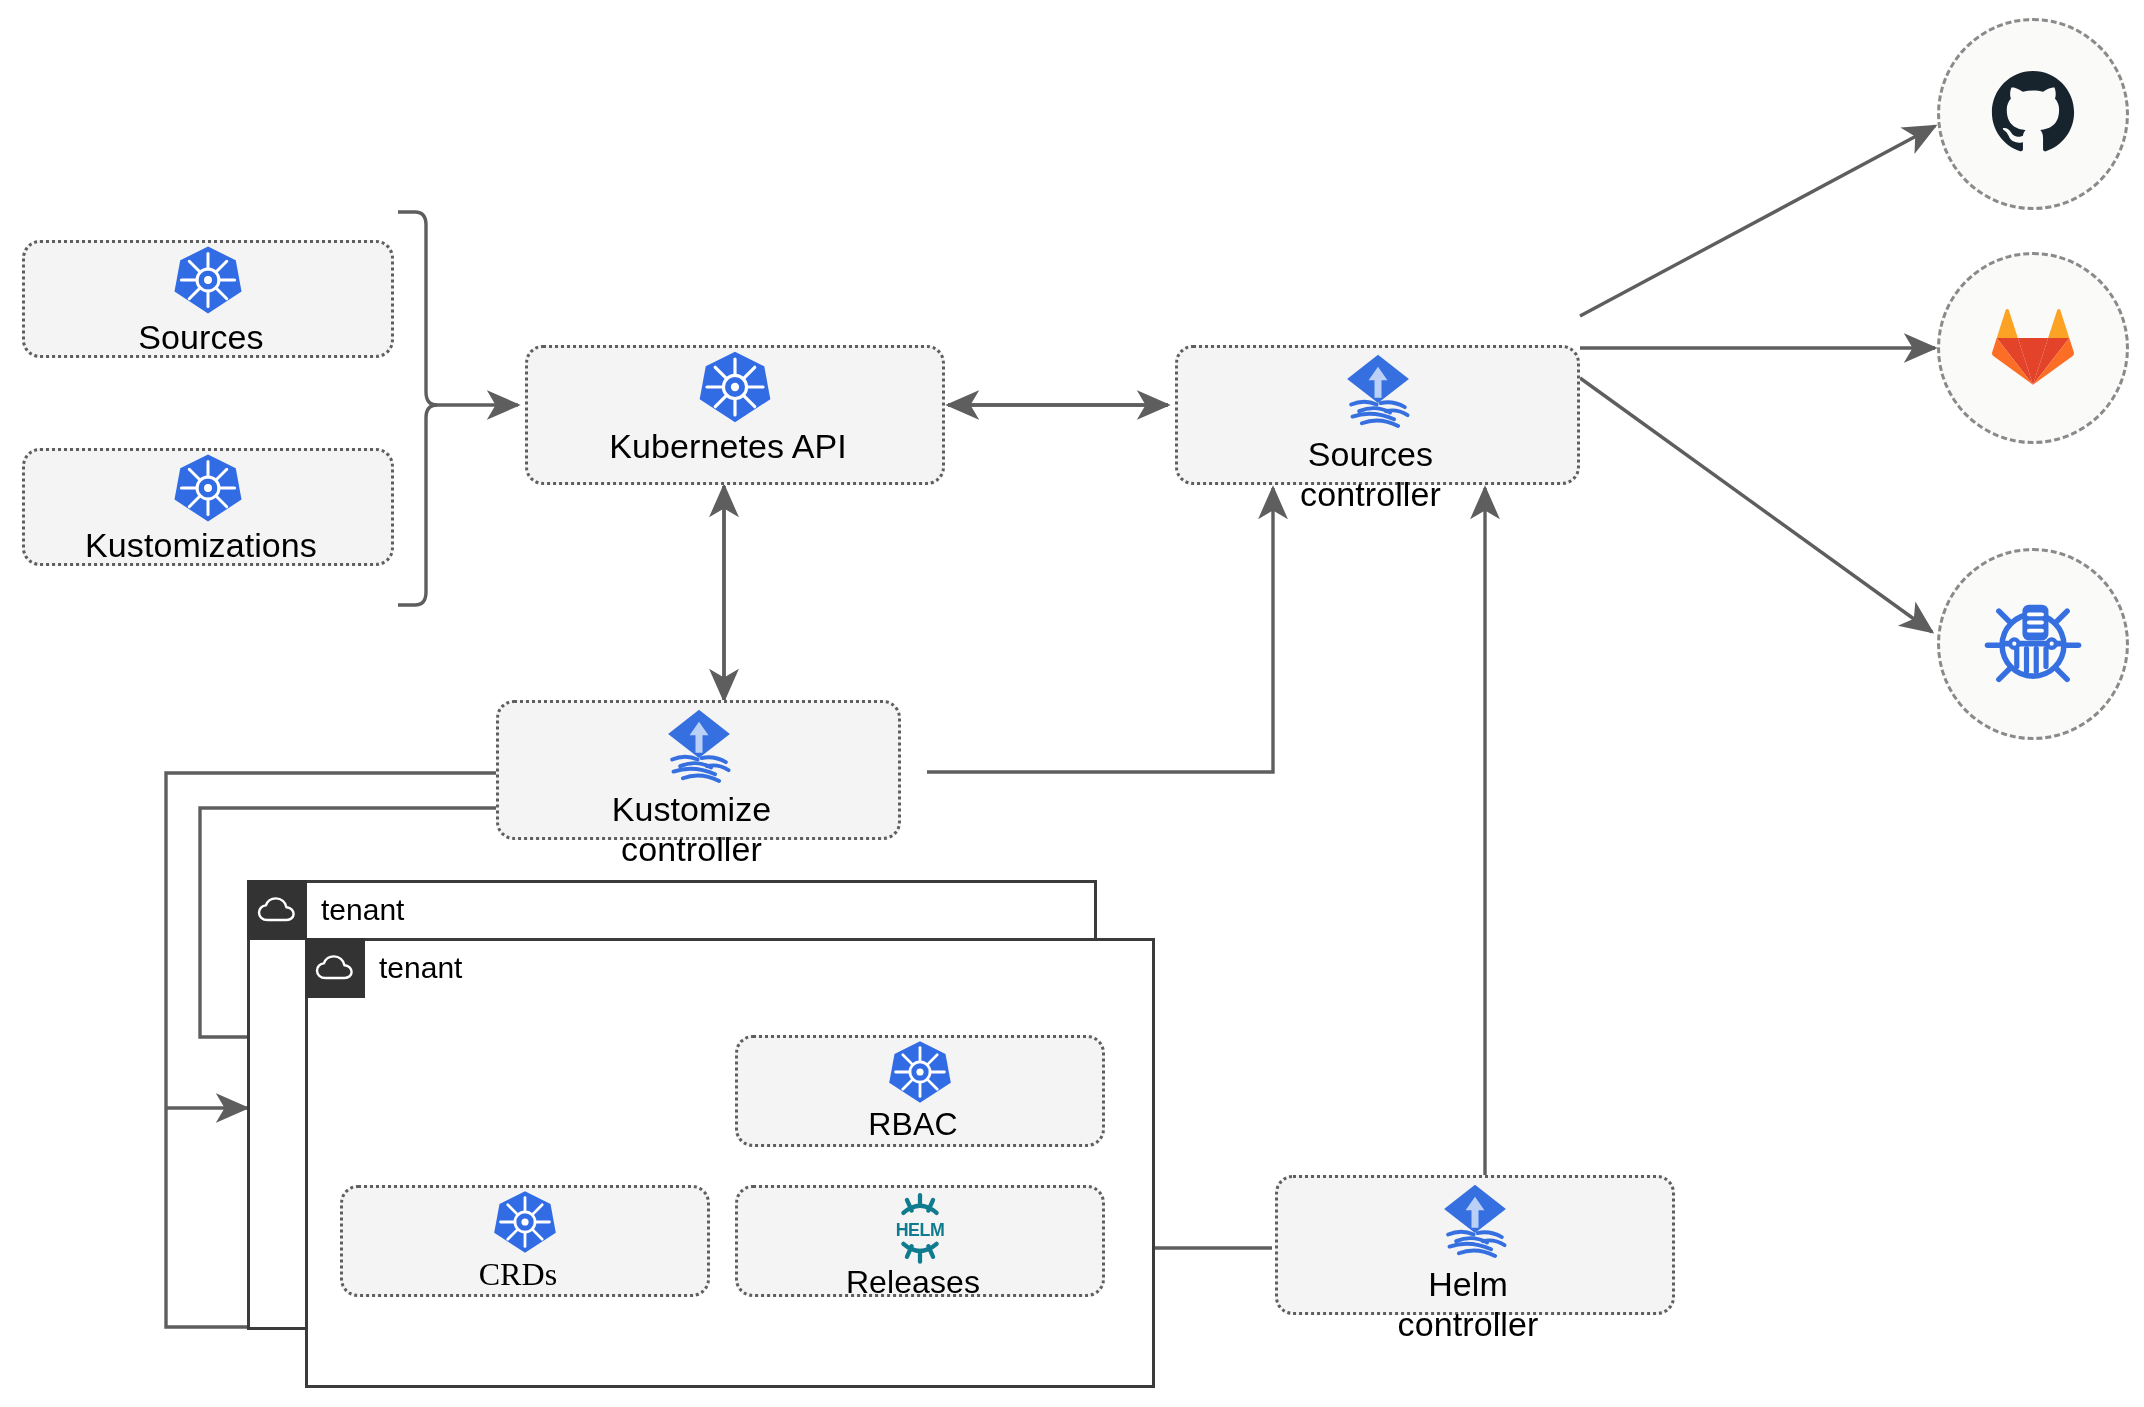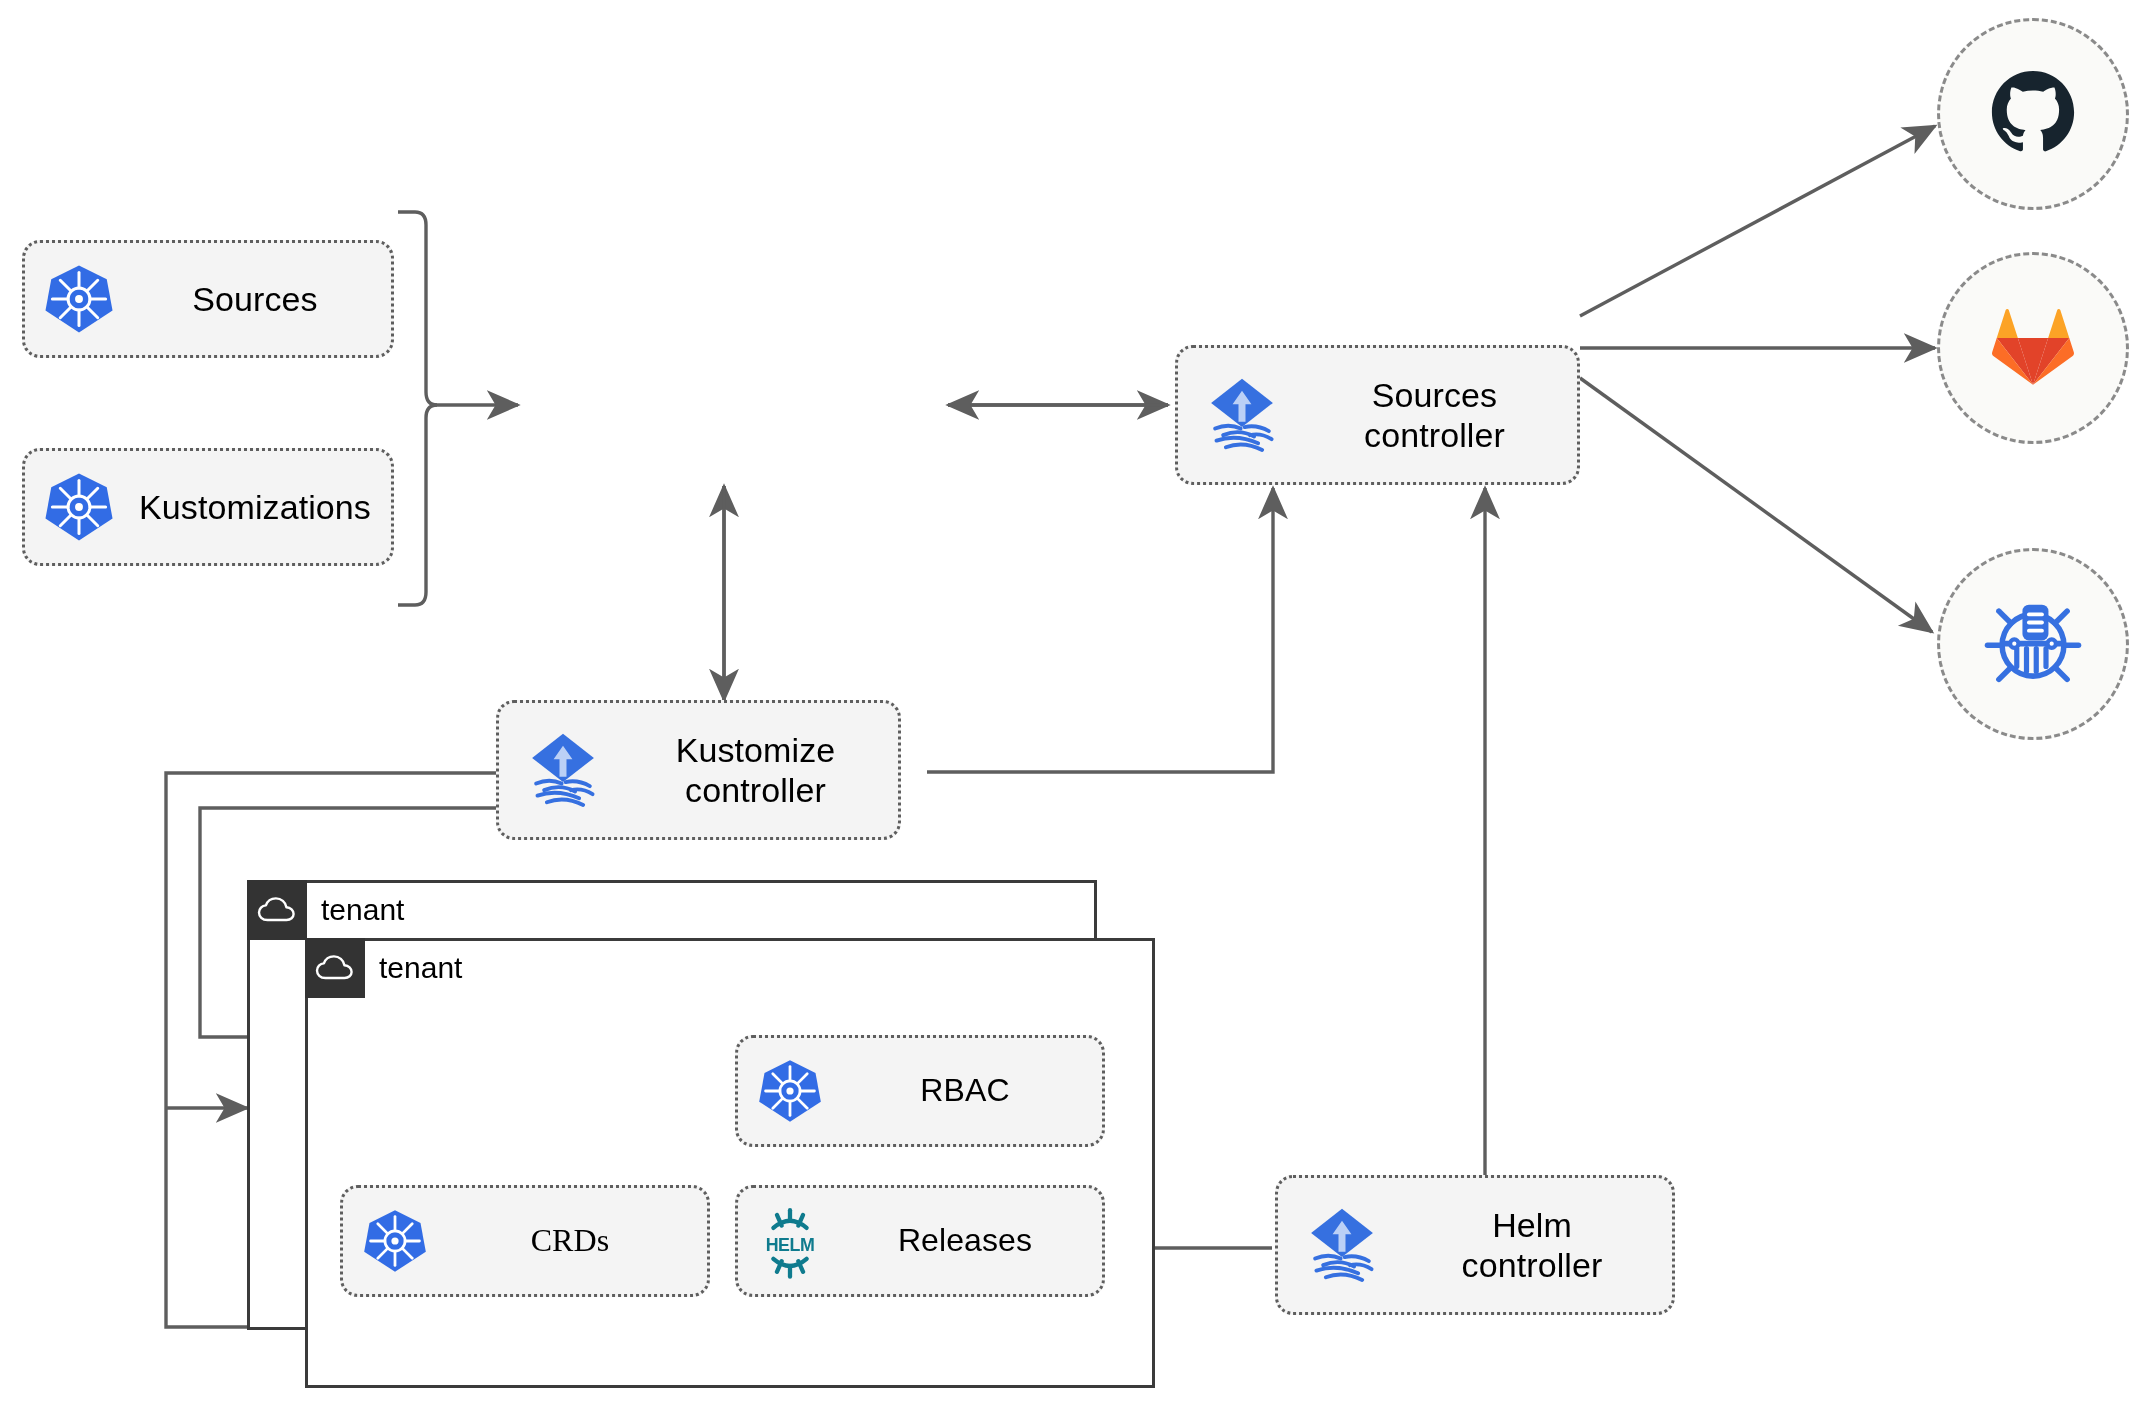--- a/index.html
+++ b/index.html
@@ -8,20 +8,21 @@
   svg.layer{position:absolute;left:0;top:0;width:2144px;height:1407px;pointer-events:none;}
 
   .node{
     position:absolute;
     box-sizing:border-box;
     background:#f4f4f4;
     border:3px dotted #5e5e5e;
     border-radius:18px;
     display:flex;align-items:center;
     z-index:5;
+    flex-direction:column;
   }
   .node .ico{flex:0 0 auto;display:flex;align-items:center;justify-content:center;}
   .node .lbl{
     flex:1 1 auto;text-align:center;color:#000;
     font-size:34px;line-height:1.18;letter-spacing:.1px;
     padding-right:14px;
   }
   .node.small .lbl{font-size:32px;}
 
   .circlenode{
@@ -131,20 +132,40 @@
             <path d="M38.7 38.7 L48.2 48.2"></path>
           <path d="M38.7 25.3 L48.2 15.8"></path>
             <path d="M25.3 38.7 L15.8 48.2"></path>
         </g>
         <circle cx="32" cy="32" r="3.4" fill="#ffffff"></circle>
       </svg>
     </span>
     <span class="lbl">Kustomizations</span>
   </div>
 
+  <div class="node" style="left:525px;top:345px;width:420px;height:140px;">
+    <span class="ico" style="width:126px;">
+      <svg width="78" height="78" viewBox="0 0 64 64" aria-hidden="true">
+        <polygon points="32,3 56,15 61,42 32,61 3,42 8,15" fill="#326CE5"></polygon>
+        <g fill="none" stroke="#ffffff" stroke-width="2.6" stroke-linecap="round">
+          <circle cx="32" cy="32" r="9.5"></circle>
+          <path d="M32 22.5 L32 9"></path>
+            <path d="M32 41.5 L32 55"></path>
+          <path d="M22.5 32 L9 32"></path>
+            <path d="M41.5 32 L55 32"></path>
+          <path d="M25.3 25.3 L15.8 15.8"></path>
+            <path d="M38.7 38.7 L48.2 48.2"></path>
+          <path d="M38.7 25.3 L48.2 15.8"></path>
+            <path d="M25.3 38.7 L15.8 48.2"></path>
+        </g>
+        <circle cx="32" cy="32" r="3.4" fill="#ffffff"></circle>
+      </svg>
+    </span>
+    <span class="lbl">Kubernetes API</span>
+  </div>
 
   <div class="node" style="left:1175px;top:345px;width:405px;height:140px;">
     <span class="ico" style="width:128px;">
       <svg width="86" height="86" viewBox="0 0 64 64" aria-hidden="true">
         <polygon points="32,5 55,23 32,41 9,23" fill="#3670E0"></polygon>
         <path d="M32 14 L39 24 L34.6 24 L34.6 37 L29.4 37 L29.4 24 L25 24 Z" fill="#BBD0F6"></path>
         <g stroke="#3670E0" stroke-width="2.9" stroke-linecap="round" fill="none">
           <path d="M12 42 Q22 38 31 42"></path>
           <path d="M18 47 Q30 42 41 48"></path>
           <path d="M13 51 Q28 46 44 53"></path>

